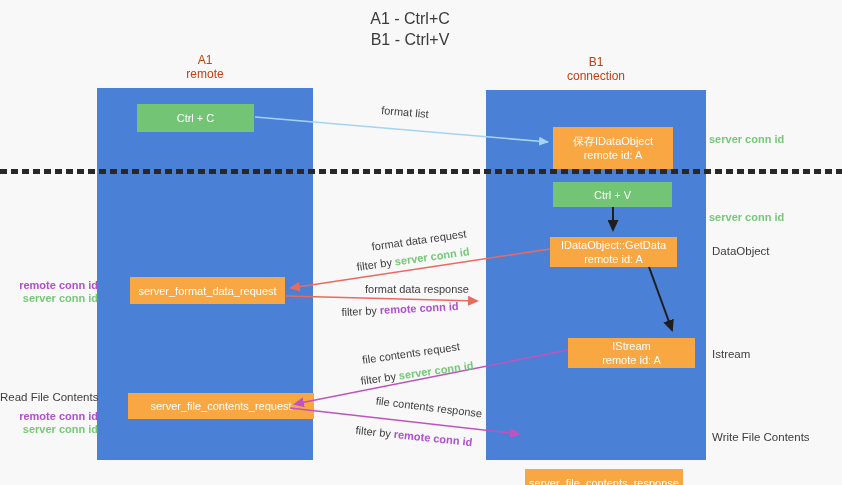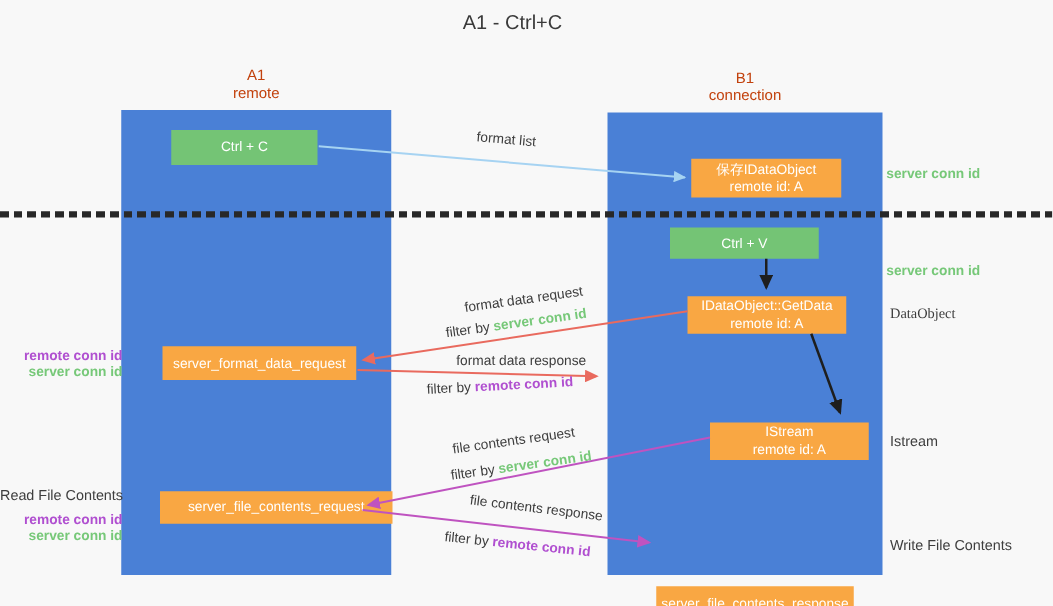--- a/index.html
+++ b/index.html
@@ -30,20 +30,21 @@
   .side-left { text-align:right; }
   .side-left div { line-height:13px; font-size:11px; }
 </style>
 </head>
 <body>
 
 <div class="canvas">
 
   <div class="title">
     <div>A1 - Ctrl+C</div>
+    <div>B1 - Ctrl+V</div>
   </div>
 
   <div class="col-header" style="left:97px; top:53px; width:216px;">
     <div>A1</div>
     <div>remote</div>
   </div>
   <div class="col-header" style="left:486px; top:55px; width:220px;">
     <div>B1</div>
     <div>connection</div>
   </div>
@@ -74,26 +75,26 @@
     <line x1="550" y1="249" x2="291" y2="288" stroke="#e96a5e" stroke-width="1.6" marker-end="url(#mk-red)"></line>
     <line x1="286" y1="296" x2="477" y2="301" stroke="#e96a5e" stroke-width="1.6" marker-end="url(#mk-red)"></line>
     <line x1="568" y1="350" x2="295" y2="404" stroke="#bf53c0" stroke-width="1.6" marker-end="url(#mk-magenta)"></line>
     <line x1="290" y1="408" x2="519" y2="434" stroke="#bf53c0" stroke-width="1.6" marker-end="url(#mk-magenta)"></line>
   </svg>
 
   <div class="node green" style="left:137px; top:104px; width:117px; height:28px;">
     <div>Ctrl + C</div>
   </div>
 
-  <div class="node orange" style="left:553px; top:127px; width:120px; height:31px;">
+  <div class="node orange" style="left:553px; top:127px; width:120px; height:42px;">
     <div>保存IDataObject</div>
     <div>remote id: A</div>
   </div>
 
-  <div class="node green" style="left:536px; top:182px; width:119px; height:25px;">
+  <div class="node green" style="left:553px; top:182px; width:119px; height:25px;">
     <div>Ctrl + V</div>
   </div>
 
   <div class="node orange" style="left:550px; top:237px; width:127px; height:30px;">
     <div>IDataObject::GetData</div>
     <div>remote id: A</div>
   </div>
 
   <div class="node orange" style="left:130px; top:277px; width:155px; height:27px;">
     <div>server_format_data_request</div>
@@ -134,21 +135,21 @@
   </div>
 
   <div class="lbl" style="left:370px; top:401px; width:118px; transform:rotate(7deg);">file contents response</div>
 
   <div class="lbl" style="left:352px; top:430px; width:124px; transform:rotate(6deg);">
     <span class="filter-gap">filter by</span><span class="purple-t">remote conn id</span>
   </div>
 
   <div class="lbl green-t" style="left:709px; top:133px; text-align:left;">server conn id</div>
   <div class="lbl green-t" style="left:709px; top:211px; text-align:left;">server conn id</div>
-  <div class="lbl dark-t" style="left:712px; top:245px; text-align:left; font-size:11.5px;font-family:Liberation Serif, serif;">DataObject</div>
+  <div class="lbl dark-t" style="left:712px; top:245px; text-align:left; font-size:11.5px;">DataObject</div>
   <div class="lbl dark-t" style="left:712px; top:348px; text-align:left; font-size:11.5px;">Istream</div>
   <div class="lbl dark-t" style="left:712px; top:431px; text-align:left; font-size:11.5px;">Write File Contents</div>
 
   <div class="lbl side-left" style="left:8px; top:279px; width:90px;">
     <div class="purple-t">remote conn id</div>
     <div class="green-t">server conn id</div>
   </div>
 
   <div class="lbl dark-t side-left" style="left:0px; top:391px; width:76px; font-size:11.5px;">Read File Contents</div>
 

